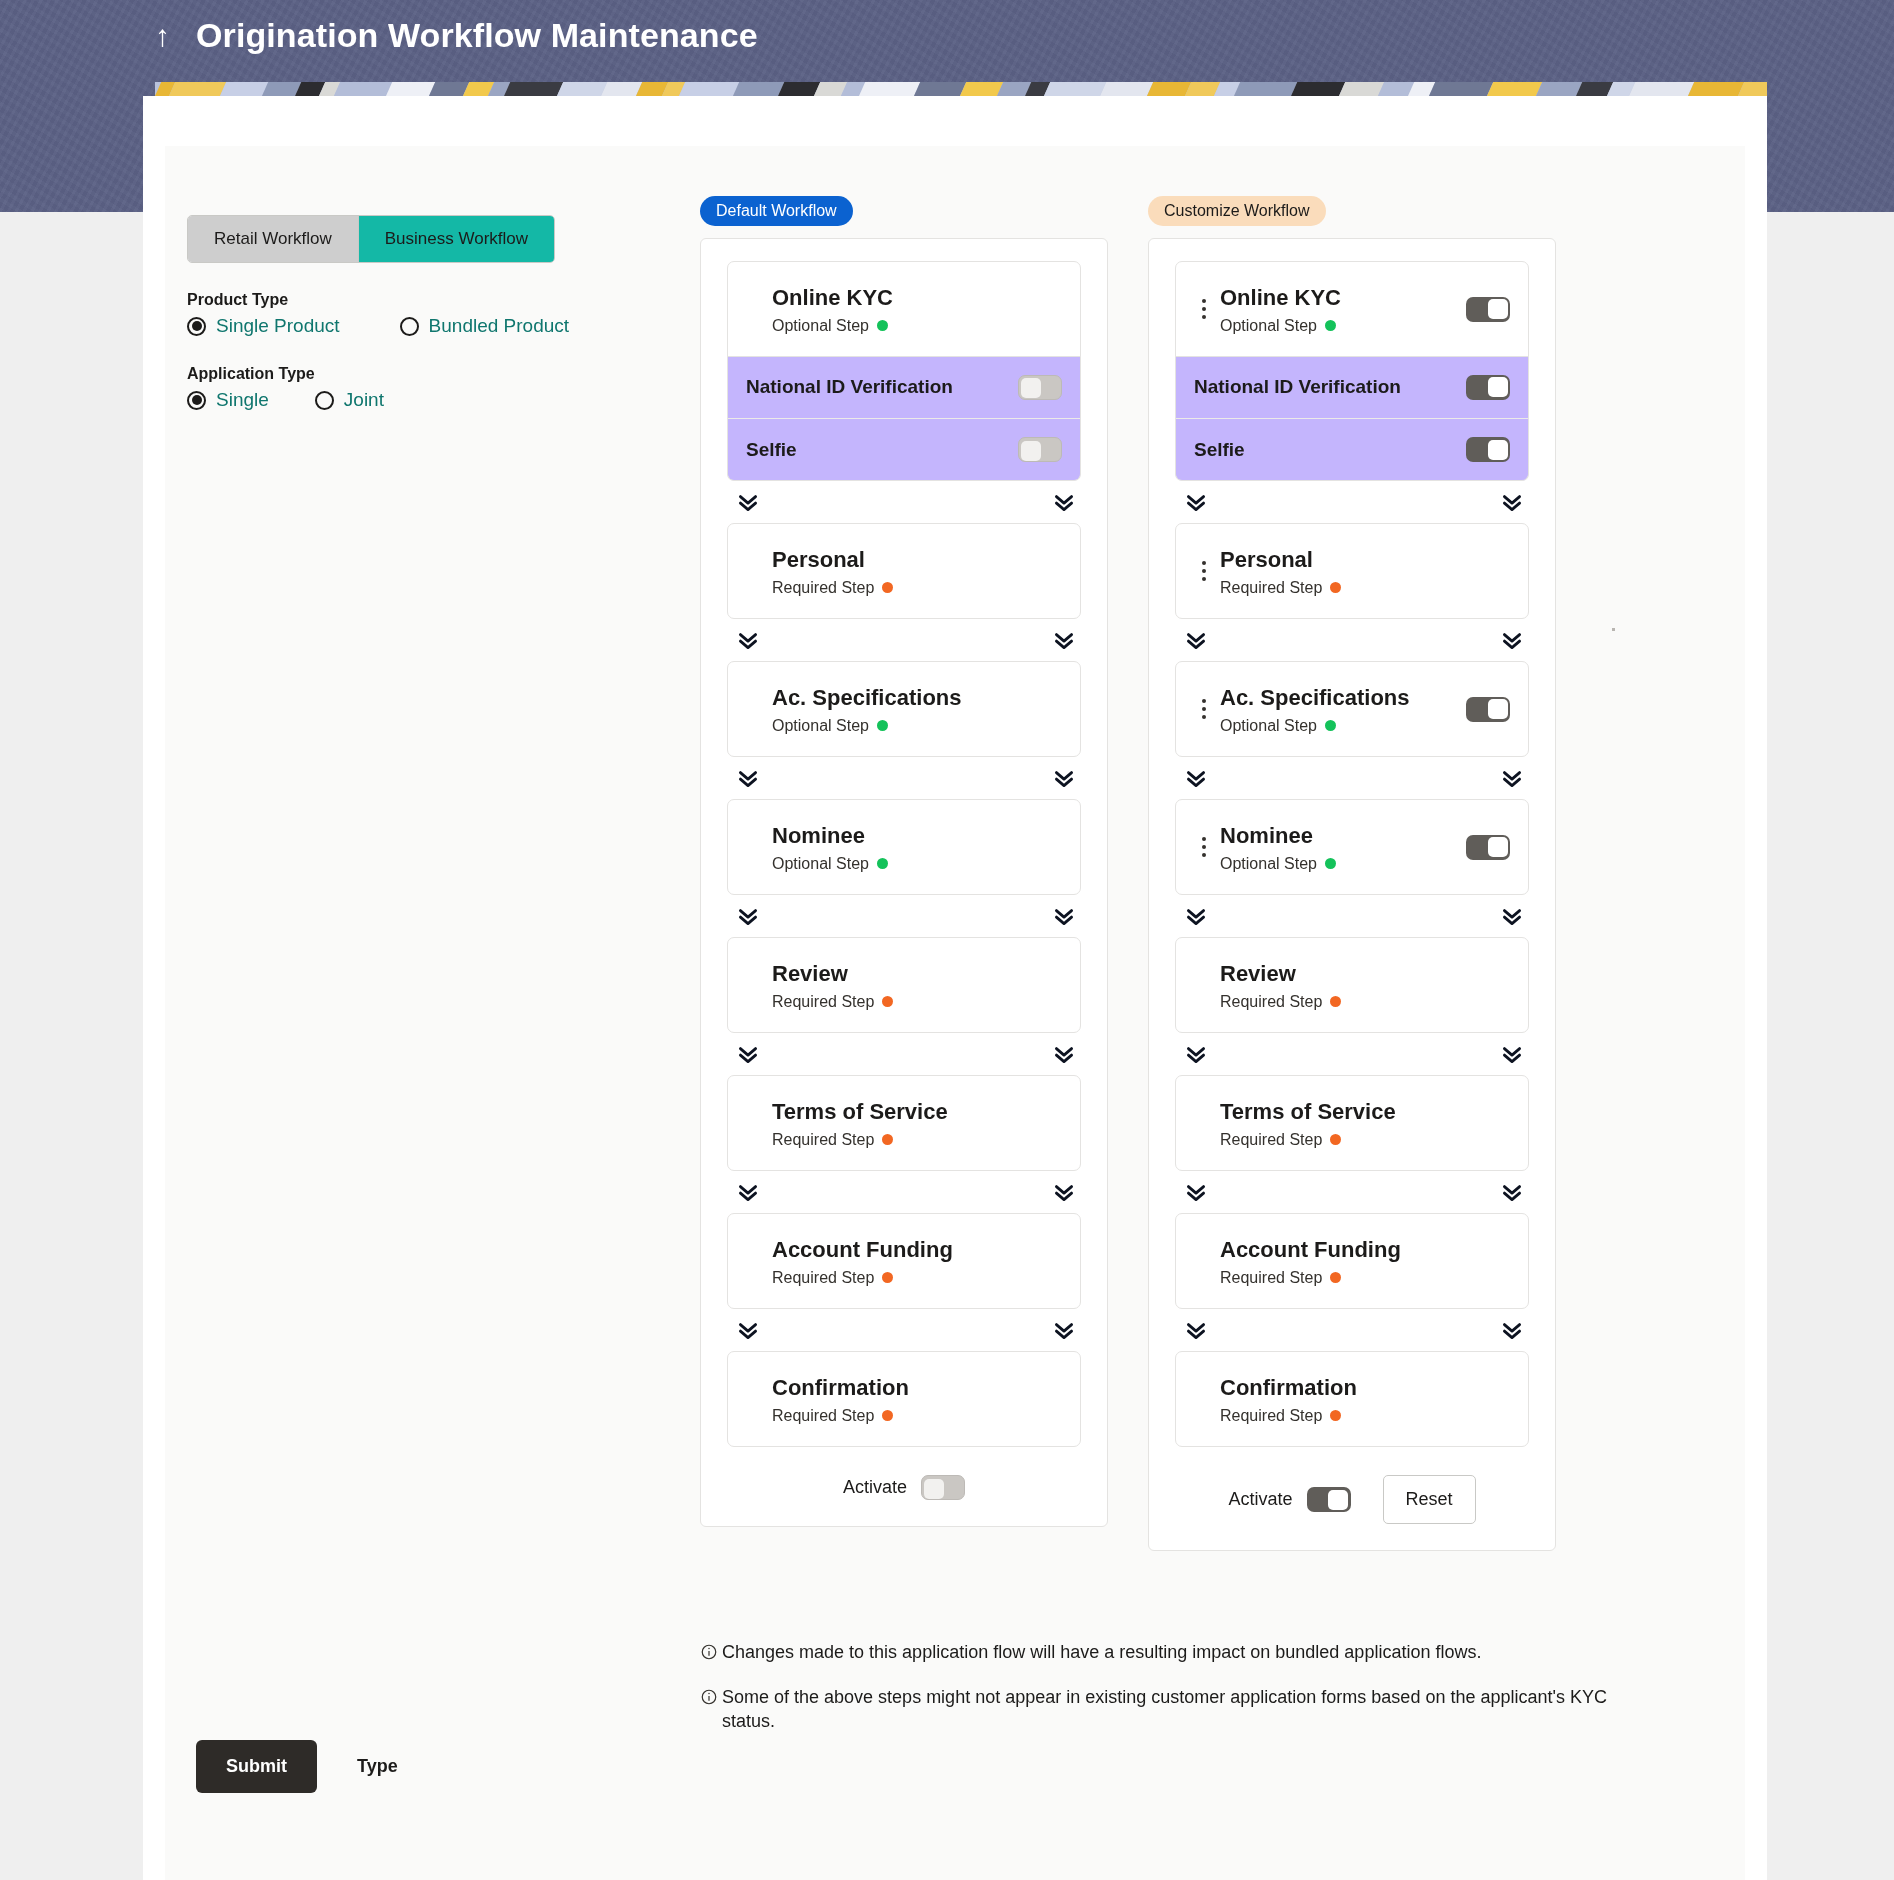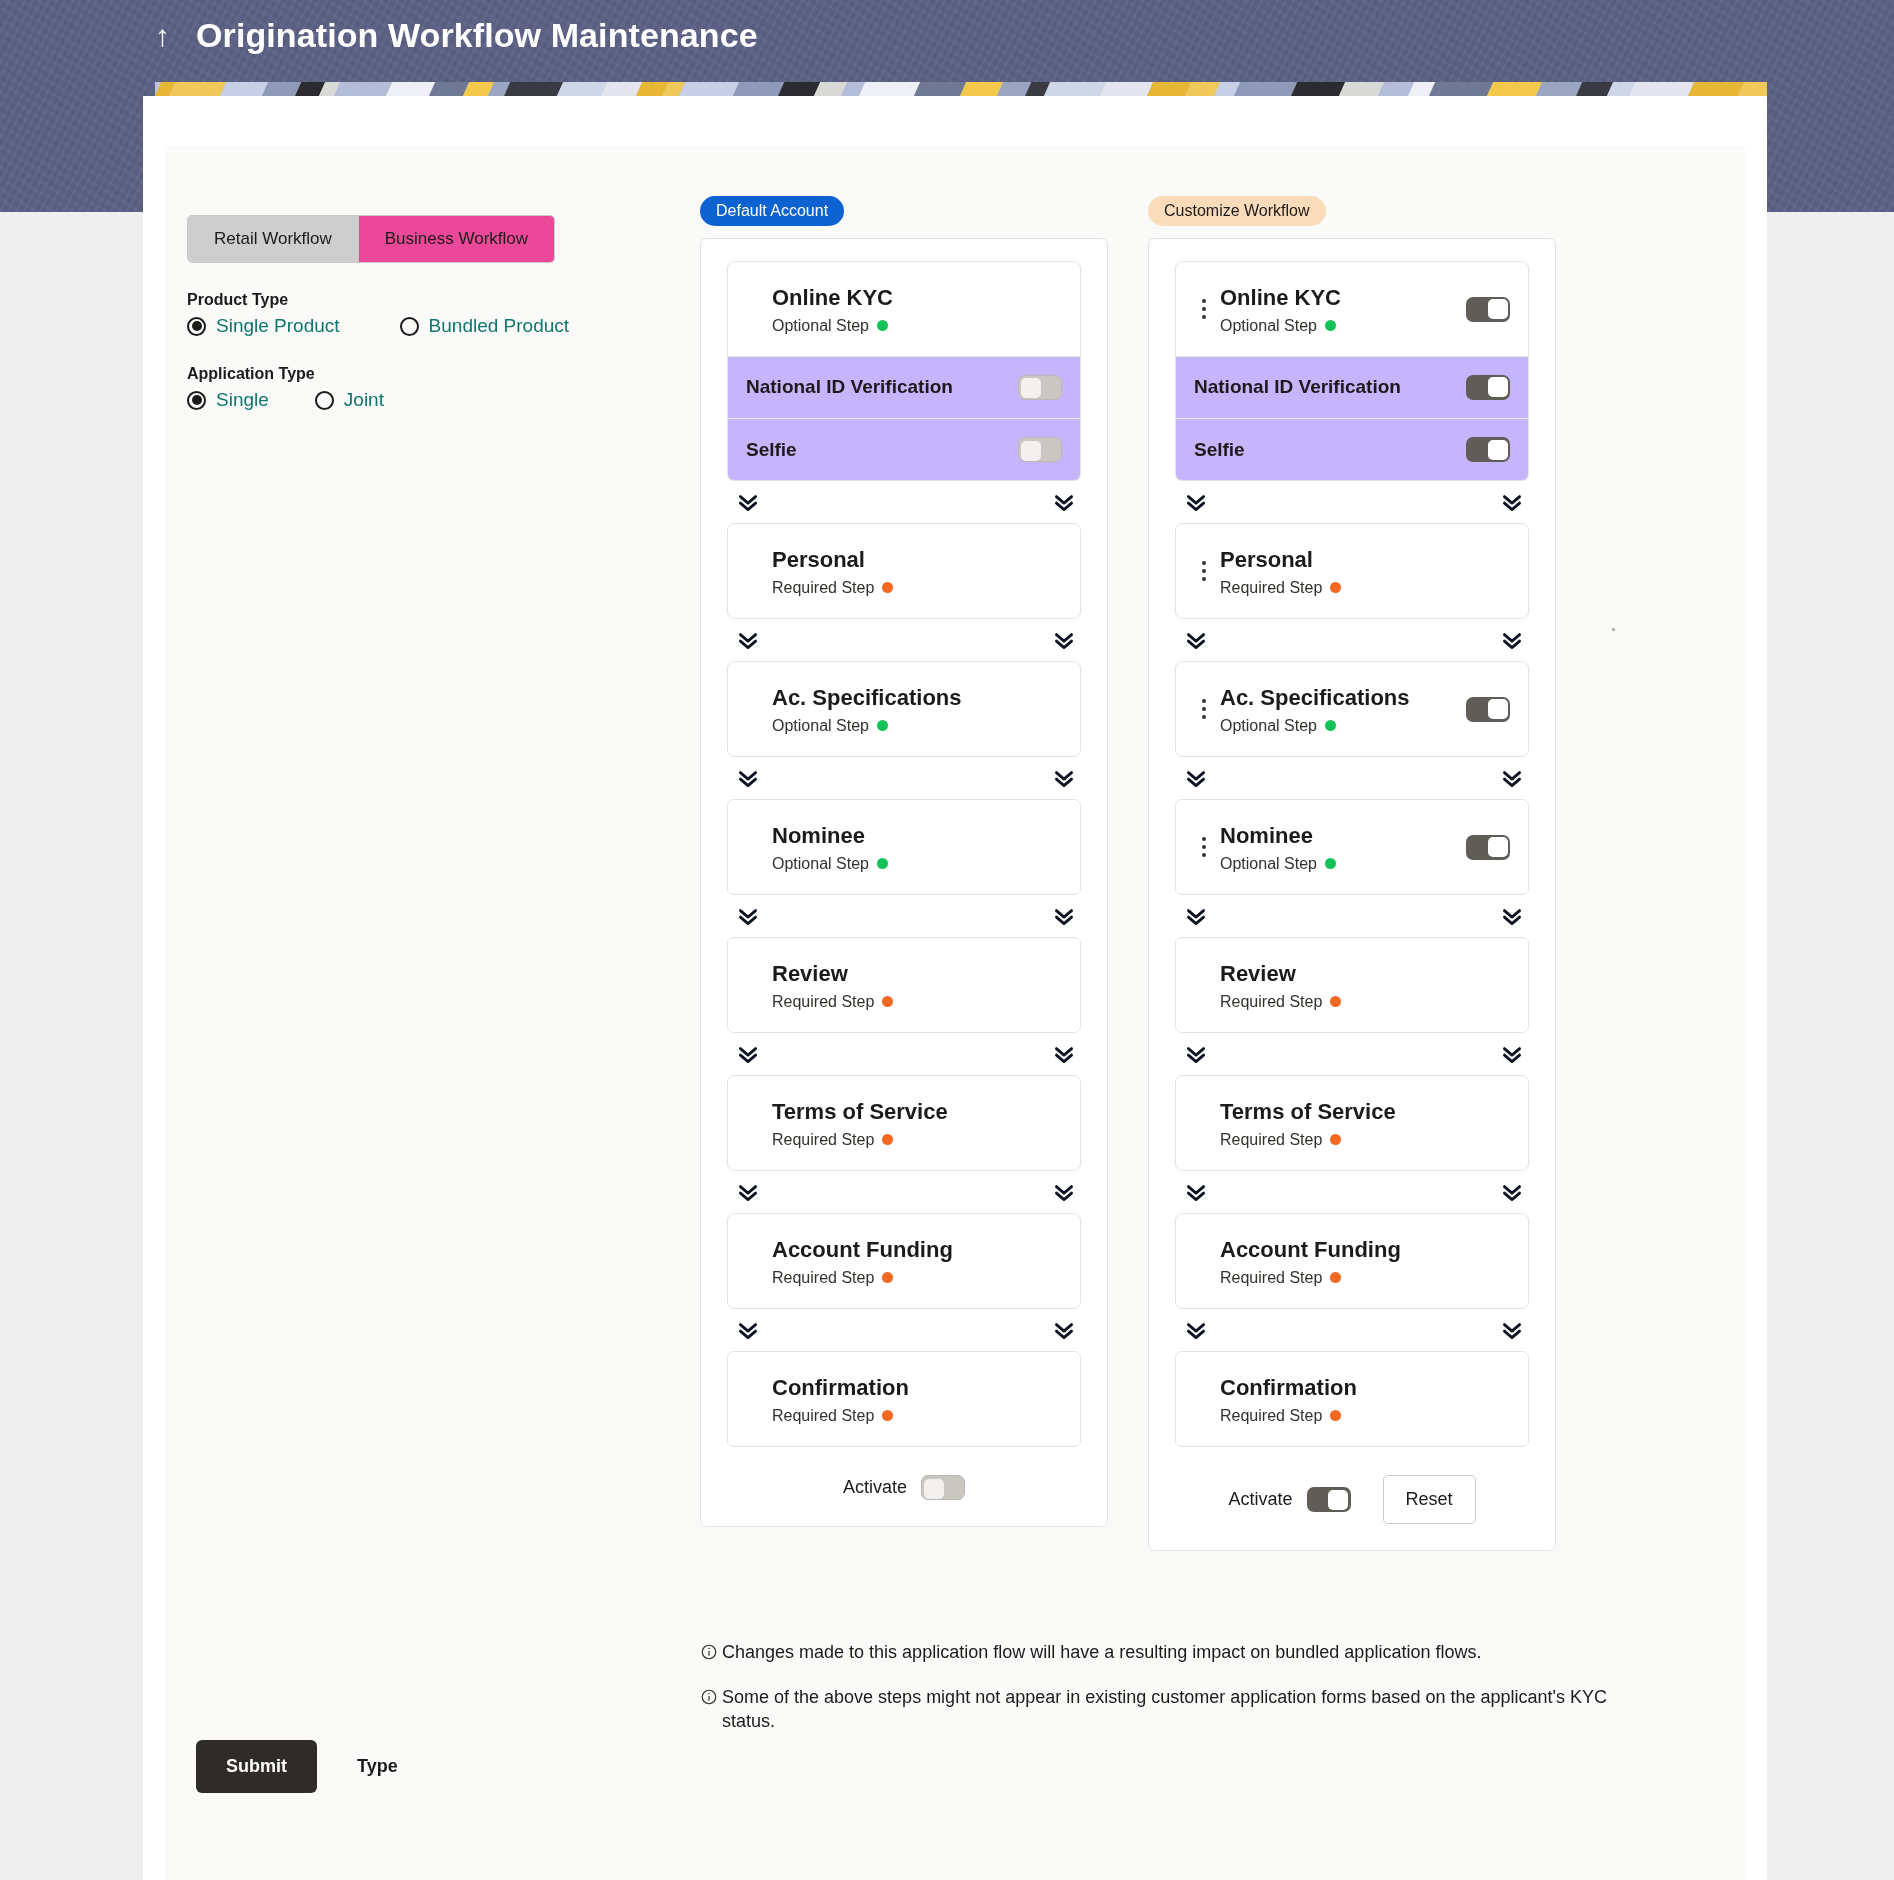--- a/index.html
+++ b/index.html
@@ -54,21 +54,21 @@
 
   
   .left-col{ position:absolute; left:187px; top:215px; width:420px; }
 
   .seg{
     display:inline-flex; border:1px solid #c9c9c6; border-radius:5px; overflow:hidden;
     background:#fff;
   }
   .seg-btn{
     font-size:17px; color:#1c1b1a; padding:13px 26px; cursor:pointer;
-    background:#ec4899; border:0; font-family:inherit; white-space:nowrap;
+    background:#14b8a6; border:0; font-family:inherit; white-space:nowrap;
   }
   .seg-btn.active{ background:#cecece; }
   .seg-btn + .seg-btn{ border-left:1px solid #c9c9c6; }
 
   .field-label{
     font-size:16px; font-weight:700; color:#1c1b1a; margin:28px 0 6px;
   }
   .radio-row{ display:flex; align-items:center; gap:8px; }
   .radio-opt{ display:flex; align-items:center; gap:10px; cursor:pointer; }
   .radio{
@@ -280,21 +280,21 @@
       <span class="radio"></span>
       <span class="radio-label">Joint</span>
     </label>
   </div>
 
 </div>
 
 <div class="flows">
 
   <div class="flow-col default">
-    <span class="badge blue">Default Account</span>
+    <span class="badge blue">Default Workflow</span>
     <div class="flow-box">
       <div id="default-steps">
           <div class="card grouped-top">
             <span style="width: 26px; flex: 0 0 26px;"></span>
             <div class="card-body">
               <div class="card-title">Online KYC</div>
               <div class="card-sub">
                 <span>Optional Step</span>
                 <span class="dot" style="background: rgb(20, 194, 90);"></span>
               </div>

